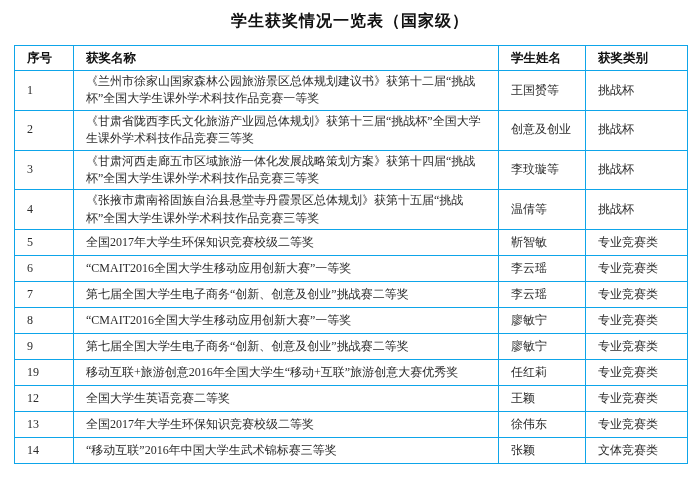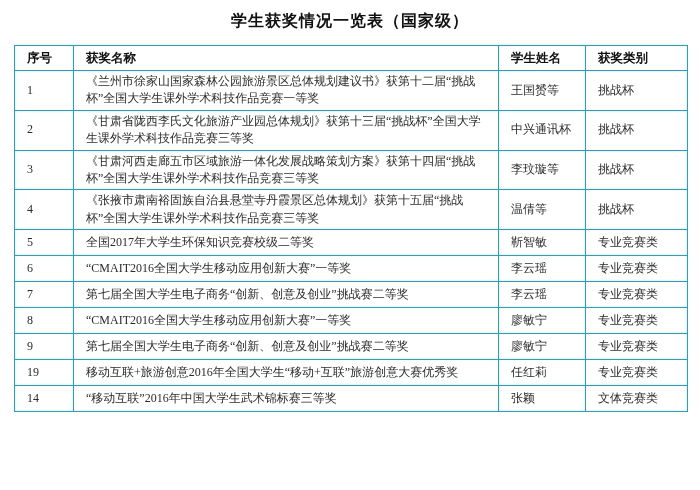--- a/index.html
+++ b/index.html
@@ -73,21 +73,21 @@
     <tbody>
         <tr>
           <td>1</td>
           <td>《兰州市徐家山国家森林公园旅游景区总体规划建议书》获第十二届“挑战杯”全国大学生课外学术科技作品竞赛一等奖</td>
           <td>王国赟等</td>
           <td>挑战杯</td>
         </tr>
         <tr>
           <td>2</td>
           <td>《甘肃省陇西李氏文化旅游产业园总体规划》获第十三届“挑战杯”全国大学生课外学术科技作品竞赛三等奖</td>
-          <td>中兴通讯杯</td>
+          <td>创意及创业</td>
           <td>挑战杯</td>
         </tr>
         <tr>
           <td>3</td>
           <td>《甘肃河西走廊五市区域旅游一体化发展战略策划方案》获第十四届“挑战杯”全国大学生课外学术科技作品竞赛三等奖</td>
           <td>李玟璇等</td>
           <td>挑战杯</td>
         </tr>
         <tr>
           <td>4</td>
@@ -125,20 +125,32 @@
           <td>廖敏宁</td>
           <td>专业竞赛类</td>
         </tr>
         <tr>
           <td>19</td>
           <td>移动互联+旅游创意2016年全国大学生“移动+互联”旅游创意大赛优秀奖</td>
           <td>任红莉</td>
           <td>专业竞赛类</td>
         </tr>
         <tr>
+          <td>12</td>
+          <td>全国大学生英语竞赛二等奖</td>
+          <td>王颖</td>
+          <td>专业竞赛类</td>
+        </tr>
+        <tr>
+          <td>13</td>
+          <td>全国2017年大学生环保知识竞赛校级二等奖</td>
+          <td>徐伟东</td>
+          <td>专业竞赛类</td>
+        </tr>
+        <tr>
           <td>14</td>
           <td>“移动互联”2016年中国大学生武术锦标赛三等奖</td>
           <td>张颖</td>
           <td>文体竞赛类</td>
         </tr>
       </tbody>
   </table>
 </div>
 
 </body></html>

